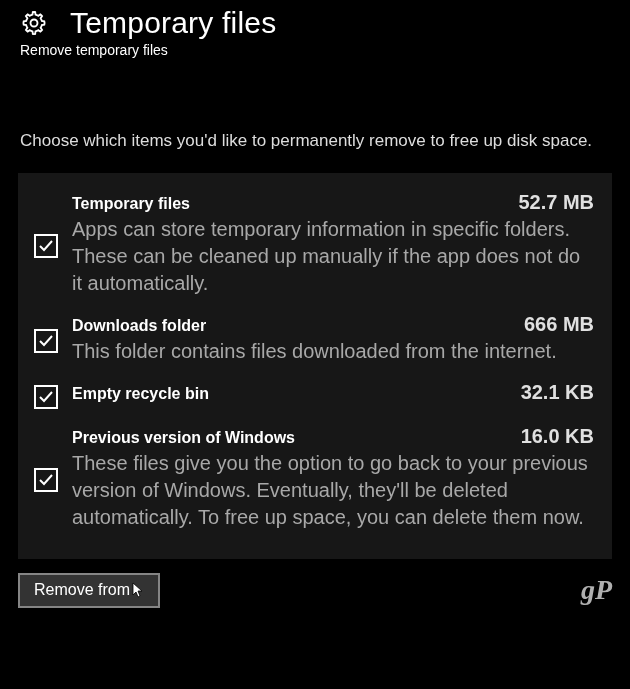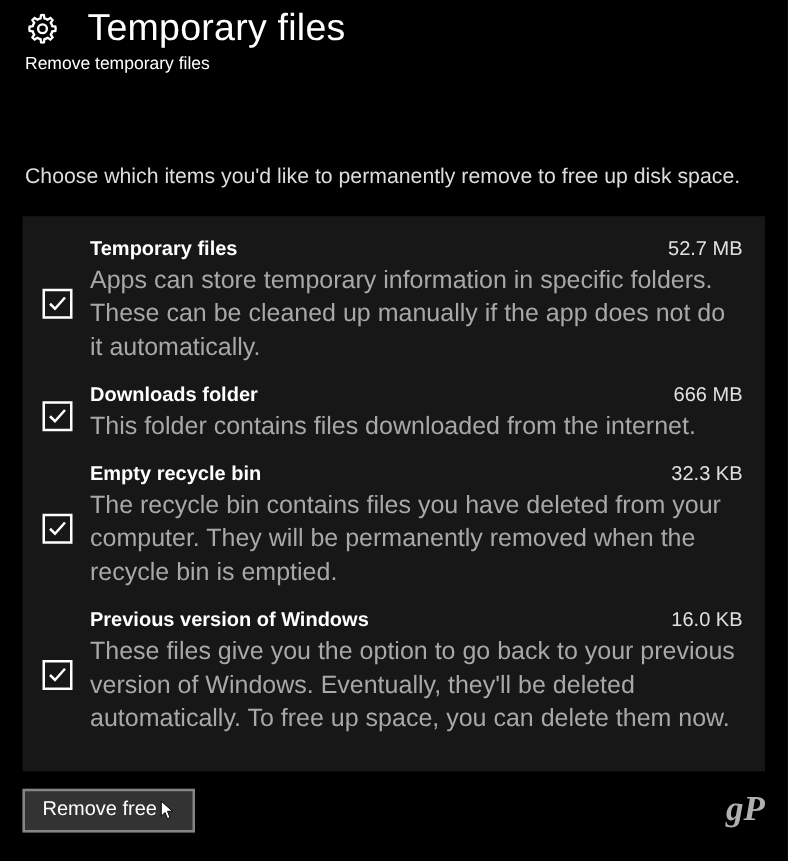--- a/index.html
+++ b/index.html
@@ -78,23 +78,23 @@
       display: flex;
       justify-content: space-between;
       align-items: baseline;
     }
     .item-title {
       font-size: 16px;
       font-weight: 700;
       color: #fff;
     }
     .item-size {
-      font-size: 16px;
+      font-size: 20px;
       color: #e0e0e0;
-      font-weight: 400;
+      font-weight: 700;
       white-space: nowrap;
       padding-left: 10px;
     }
     .item-desc {
       font-size: 20px;
       color: #a8a8a8;
       line-height: 1.35;
       margin-top: 2px;
     }
     .item + .item {
@@ -181,23 +181,22 @@
 
   <div class="item">
     <span class="checkbox-wrap">
       <svg viewBox="0 0 16 16">
           <path d="M2 8 L6 12 L14 3" stroke="#fff" stroke-width="2" fill="none"></path>
         </svg>
     </span>
     <div class="item-body">
       <div class="item-head">
         <span class="item-title">Empty recycle bin</span>
-        <span class="item-size">32.3 KB</span>
-      </div>
-      <div class="item-desc">The recycle bin contains files you have deleted from your computer. They will be permanently removed when the recycle bin is emptied.</div>
+        <span class="item-size">32.1 KB</span>
+      </div>
     </div>
   </div>
 
   <div class="item">
     <span class="checkbox-wrap">
       <svg viewBox="0 0 16 16">
           <path d="M2 8 L6 12 L14 3" stroke="#fff" stroke-width="2" fill="none"></path>
         </svg>
     </span>
     <div class="item-body">
@@ -206,21 +205,21 @@
         <span class="item-size">16.0 KB</span>
       </div>
       <div class="item-desc">These files give you the option to go back to your previous version of Windows. Eventually, they'll be deleted automatically. To free up space, you can delete them now.</div>
     </div>
   </div>
 
 </div>
 
 <div class="button-row">
   <button class="remove-btn">
-    <span>Remove free</span>
+    <span>Remove from</span>
     <span class="cursor-icon">
       <svg viewBox="0 0 12 18">
           <path d="M1 1 L1 13 L4 10 L6 15 L8 14 L6 9 L10 9 Z" fill="#fff" stroke="#000" stroke-width="0.8"></path>
         </svg>
     </span>
   </button>
   <span class="watermark">gP</span>
 </div>
 
 </body></html>

